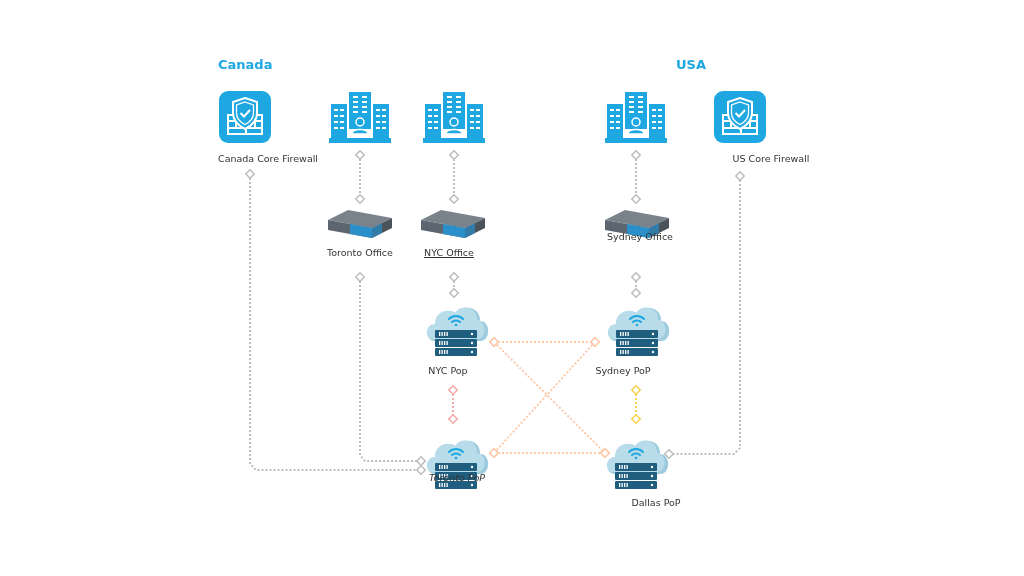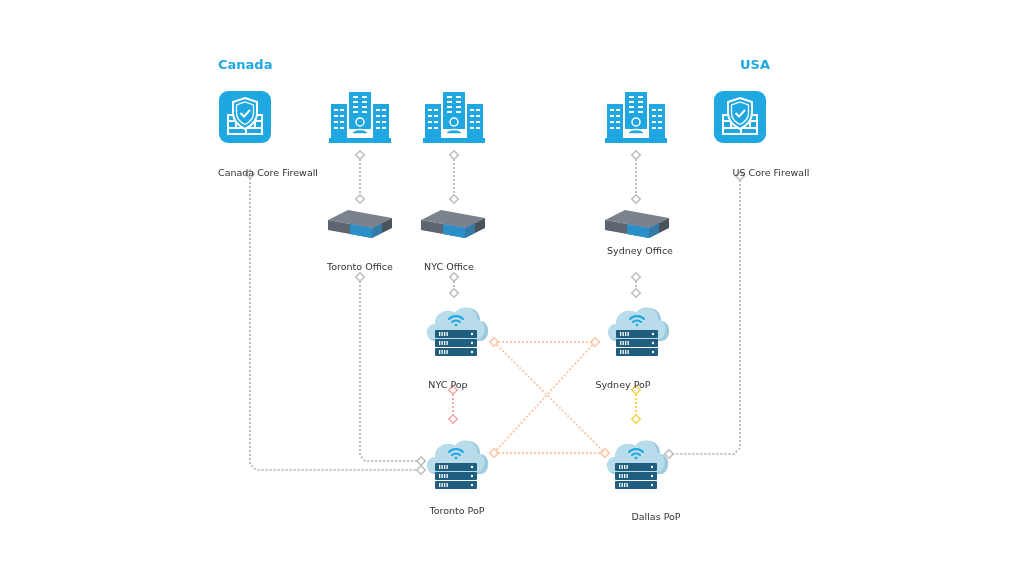--- a/index.html
+++ b/index.html
@@ -2,21 +2,21 @@
 <html><head>
 <meta charset="utf-8">
 <style>
   html, body { margin: 0; padding: 0; background: #ffffff; }
   body { width: 1024px; height: 576px; position: relative; overflow: hidden;
          font-family: "DejaVu Sans", sans-serif; }
   #stage { position: absolute; left: 0; top: 0; width: 892px; height: 576px; }
   .region { position: absolute; font-family: "DejaVu Sans", sans-serif; font-weight: bold;
             font-size: 13px; color: #1ea7e1; }
   .label { position: absolute; font-size: 9.5px; color: #333333; white-space: nowrap;
-           transform: translateX(-50%); font-family: "DejaVu Sans", sans-serif; margin-top: 14px; }
+           transform: translateX(-50%); font-family: "DejaVu Sans", sans-serif; }
   .node { position: absolute; }
   svg.links { position: absolute; left: 0; top: 0; }
 </style>
 </head>
 <body>
 
 <div id="stage">
   <svg class="links" id="links" width="1024" height="576">
       <polyline points="360,155 360,199" fill="none" stroke="#bdbdbd" stroke-width="2" stroke-dasharray="2 2"></polyline>
       <rect x="357" y="152" width="6" height="6" transform="rotate(45 360 155)" fill="#fff" stroke="#bdbdbd" stroke-width="1.5"></rect>
@@ -56,21 +56,21 @@
       <rect x="602" y="450" width="6" height="6" transform="rotate(45 605 453)" fill="#fff" stroke="#ffc8a8" stroke-width="1.5"></rect>
       <polyline points="494,342 605,453" fill="none" stroke="#ffc8a8" stroke-width="2" stroke-dasharray="2 2"></polyline>
       <rect x="491" y="339" width="6" height="6" transform="rotate(45 494 342)" fill="#fff" stroke="#ffc8a8" stroke-width="1.5"></rect>
       <rect x="602" y="450" width="6" height="6" transform="rotate(45 605 453)" fill="#fff" stroke="#ffc8a8" stroke-width="1.5"></rect>
       <polyline points="595,342 494,453" fill="none" stroke="#ffc8a8" stroke-width="2" stroke-dasharray="2 2"></polyline>
       <rect x="592" y="339" width="6" height="6" transform="rotate(45 595 342)" fill="#fff" stroke="#ffc8a8" stroke-width="1.5"></rect>
       <rect x="491" y="450" width="6" height="6" transform="rotate(45 494 453)" fill="#fff" stroke="#ffc8a8" stroke-width="1.5"></rect>
     </svg>
 
   <div class="region" style="left:218px; top:57px;">Canada</div>
-  <div class="region" style="left:740px; top:57px;">USA</div>
+  <div class="region" style="left:676px; top:57px;">USA</div>
 
   <div class="node" style="left:219px; top:91px;">
     <svg width="52" height="52" viewBox="0 0 52 52">
       <rect x="0" y="0" width="52" height="52" rx="9" fill="#1ea7e1"></rect>
       <g stroke="#fff" stroke-width="2" fill="none">
         <rect x="9" y="24" width="34" height="19"></rect>
         <line x1="9" y1="30" x2="43" y2="30"></line>
           <line x1="9" y1="37" x2="43" y2="37"></line>
         <line x1="17" y1="30" x2="17" y2="37"></line>
           <line x1="27" y1="37" x2="27" y2="43"></line>
@@ -221,21 +221,21 @@
   <polygon points="46,20 56,15 56,25 46,30" fill="#2b8fc9" opacity="0.7"></polygon>
 </svg></div>
   <div class="label" style="left:360px; top:247px;">Toronto Office</div>
   <div class="node router" style="left:419px; top:208px;"><svg width="68" height="34" viewBox="0 0 68 34">
   <polygon points="2,12 22,2 66,10 46,20" fill="#7a838c"></polygon>
   <polygon points="2,12 46,20 46,30 2,22" fill="#5d6670"></polygon>
   <polygon points="46,20 66,10 66,20 46,30" fill="#4a525a"></polygon>
   <polygon points="24,16 46,20 46,30 24,26" fill="#2b8fc9"></polygon>
   <polygon points="46,20 56,15 56,25 46,30" fill="#2b8fc9" opacity="0.7"></polygon>
 </svg></div>
-  <div class="label" style="left:449px; top:247px;">NYC Office</div>
+  <div class="label" style="left:449px; top:247px;text-decoration:underline;">NYC Office</div>
   <div class="node router" style="left:603px; top:208px;"><svg width="68" height="34" viewBox="0 0 68 34">
   <polygon points="2,12 22,2 66,10 46,20" fill="#7a838c"></polygon>
   <polygon points="2,12 46,20 46,30 2,22" fill="#5d6670"></polygon>
   <polygon points="46,20 66,10 66,20 46,30" fill="#4a525a"></polygon>
   <polygon points="24,16 46,20 46,30 24,26" fill="#2b8fc9"></polygon>
   <polygon points="46,20 56,15 56,25 46,30" fill="#2b8fc9" opacity="0.7"></polygon>
 </svg></div>
   <div class="label" style="left:640px; top:231px;">Sydney Office</div>
 
   <div class="node pop" style="left:425px; top:301px;"><svg width="66" height="60" viewBox="0 0 66 60">
@@ -332,21 +332,21 @@
     <circle cx="47" cy="42" r="1.2" fill="#fff"></circle>
         <rect x="10" y="47" width="42" height="8" rx="1" fill="#1f5e7f"></rect>
     <g fill="#fff">
           <rect x="14" y="49" width="1.3" height="4"></rect>
           <rect x="16.5" y="49" width="1.3" height="4"></rect>
           <rect x="19" y="49" width="1.3" height="4"></rect>
           <rect x="21.5" y="49" width="1.3" height="4"></rect>
         </g>
     <circle cx="47" cy="51" r="1.2" fill="#fff"></circle>
 </svg></div>
-  <div class="label" style="left:457px; top:491px;">Toronto PoP</div>
+  <div class="label" style="left:457px; top:472px;font-style:italic;">Toronto PoP</div>
   <div class="node pop" style="left:605px; top:434px;"><svg width="66" height="60" viewBox="0 0 66 60">
   <path d="M10 40 C0 40 0 24 11 24 C10 12 24 6 32 13 C38 2 56 6 55 20 C66 20 66 40 55 40 Z" fill="#9ccbdd"></path>
   <path d="M8 38 C-1 38 0 23 10 23 C9 12 22 6 30 12 C36 2 53 6 52 19 C62 19 62 38 52 38 Z" fill="#b9dcea"></path>
   <g fill="none" stroke="#1ea7e1" stroke-width="2" stroke-linecap="round">
     <path d="M24 18 C28 14 34 14 38 18"></path>
           <path d="M27 21 C29 19 33 19 35 21"></path>
   </g>
   <circle cx="31" cy="24" r="1.3" fill="#1ea7e1"></circle>
   <rect x="10" y="29" width="42" height="8" rx="1" fill="#1f5e7f"></rect>
     <g fill="#fff">

